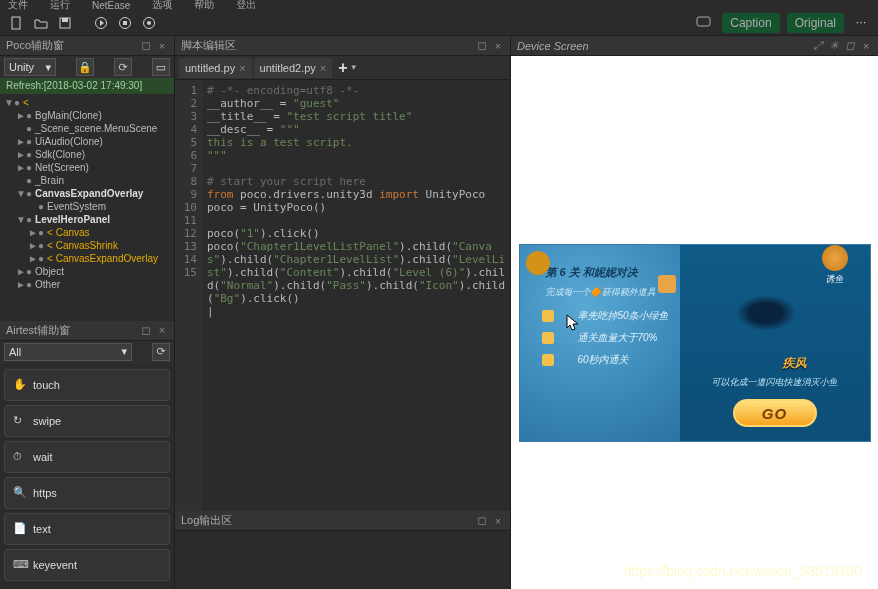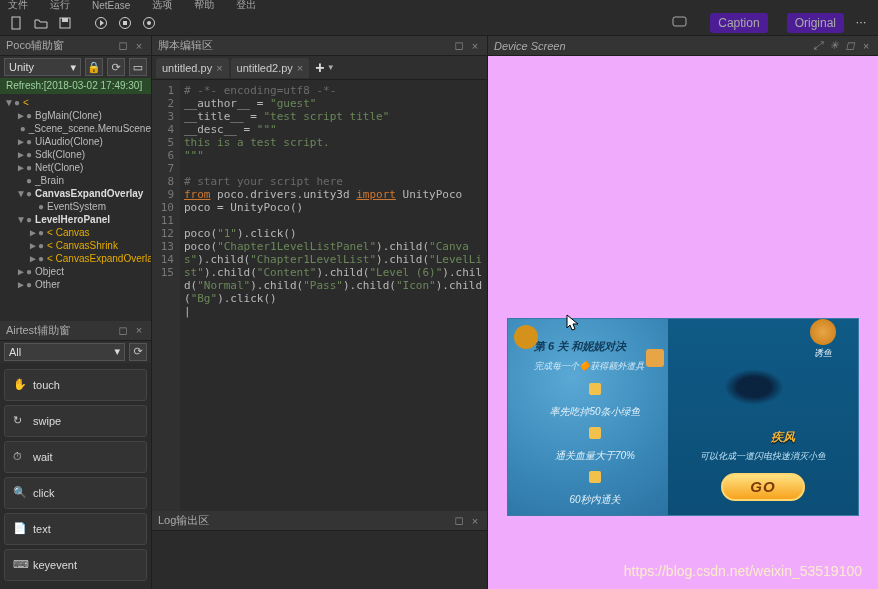--- a/index.html
+++ b/index.html
@@ -19,39 +19,39 @@
     padding: 0 6px; gap: 2px; background: #2b2b2b;
     border-bottom: 1px solid #1e1e1e;
   }
   .toolbar .ic {
     width: 22px; height: 20px; display: flex;
     align-items: center; justify-content: center;
     color: #ccc; border-radius: 2px;
   }
   .toolbar .spacer { flex: 1; }
   .rbtn {
-    padding: 3px 8px; color: #aaa; background: #4c1d95;
-    border-radius: 3px; margin-left: 17px; font-size: 12px;
+    padding: 3px 8px; color: #aaa; background: #14532d;
+    border-radius: 3px; margin-left: 5px; font-size: 12px;
   }
   .main { display: flex; height: 553px; }
-  .left { width: 152px; display: flex; flex-direction: column; border-right: 1px solid #1e1e1e; }
+  .left { width: 175px; display: flex; flex-direction: column; border-right: 1px solid #1e1e1e; }
   .mid  { width: 336px; display: flex; flex-direction: column; border-right: 1px solid #1e1e1e; }
   .right{ flex: 1; display: flex; flex-direction: column; font-style: italic; }
   .panel-hdr {
     height: 20px; display: flex; align-items: center;
     padding: 0 6px; color: #aaa; background: #343434;
     border-bottom: 1px solid #1e1e1e; font-size: 11px;
   }
   .panel-hdr .gap { flex: 1; }
   .panel-hdr .wbtn {
     width: 12px; height: 12px; color: #888; margin-left: 4px;
     display: inline-flex; align-items: center; justify-content: center;
   }
   .poco-ctrl {
-    display: flex; align-items: center; gap: 4px;
+    display: flex; align-items: center; gap: 20px;
     height: 22px; padding: 0 4px; background: #2f2f2f;
   }
   .select {
     flex: 1; height: 18px; background: #3c3c3c;
     color: #ddd; border: 1px solid #555; font-size: 11px;
     padding: 0 4px; display: flex; align-items: center; justify-content: space-between;
   }
   .ibtn {
     width: 18px; height: 18px; background: #3c3c3c;
     border: 1px solid #555; display: flex;
@@ -102,42 +102,42 @@
   .gutter {
     width: 28px; background: #303030; color: #777;
     text-align: right; padding: 4px 6px 0 0; line-height: 13px;
   }
   .code {
     flex: 1; padding: 4px 4px 0 4px; color: #b8b8b8;
     line-height: 13px; white-space: pre-wrap; word-break: break-all;
   }
   .c-cm { color: #6a6a6a; }
   .c-str{ color: #6a8759; }
-  .c-kw { color: #cc7832; text-decoration: underline; }
+  .c-kw { color: #cc7832; }
   .log-area { height: 58px; background: #2b2b2b; }
   .device-view {
-    flex: 1; display: flex; align-items: center;
-    justify-content: center; background: #f0abfc; position: relative;
+    flex: 1; display: flex; align-items: flex-start;
+    justify-content: center; background: #ffffff; position: relative;
   }
   .game {
     margin-top: 188px; width: 352px; height: 198px;
     background: #1a5a86; display: flex; position: relative;
     border: 1px solid #3a7aa5;
   }
   .game-left {
     width: 160px; padding: 20px 8px 8px 14px; position: relative;
     background: radial-gradient(circle at 40% 30%, #5aa8d4 0%, #3a88b8 60%, #2a72a2 100%);
   }
   .star-badge {
     position: absolute; top: 6px; left: 6px; width: 24px; height: 24px;
     background: #d4921b; border-radius: 50%;
   }
   .game-title { color: #103a58; font-weight: 700; font-size: 11px; margin-bottom: 6px; padding-left: 12px;}
   .game-sub { color: #cde8f7; font-size: 9px; margin-bottom: 10px; padding-left: 12px;}
-  .obj { display: flex; align-items: center; gap: 10px; margin: 8px 0 8px 8px; color: #e3f1fa; font-size: 10px; flex-direction: column; }
+  .obj { display: flex; align-items: center; gap: 24px; margin: 8px 0 8px 8px; color: #e3f1fa; font-size: 10px; }
   .obj .oicon { width: 12px; height: 12px; background: #f1c14b; border-radius: 2px; }
   .level-badge {
     position: absolute; right: 4px; top: 30px; width: 18px; height: 18px;
     background: #e8a548; border-radius: 3px;
   }
   .game-right {
     flex: 1; position: relative;
     background: linear-gradient(180deg, #0f5a86 0%, #0c4e76 100%);
     display: flex; flex-direction: column; align-items: center;
     justify-content: flex-end; padding-bottom: 14px;
@@ -274,21 +274,21 @@
           <span>UiAudio(Clone)</span>
         </div>
         <div class="tree-row" style="padding-left: 16px;">
           <span class="tw">►</span>
           <span class="dot">●</span>
           <span>Sdk(Clone)</span>
         </div>
         <div class="tree-row" style="padding-left: 16px;">
           <span class="tw">►</span>
           <span class="dot">●</span>
-          <span>Net(Clone)</span>
+          <span>Net(Screen)</span>
         </div>
         <div class="tree-row" style="padding-left: 16px;">
           <span class="tw"></span>
           <span class="dot">●</span>
           <span>_Brain</span>
         </div>
         <div class="tree-row bold" style="padding-left: 16px;">
           <span class="tw">▼</span>
           <span class="dot">●</span>
           <span>CanvasExpandOverlay</span>
@@ -351,21 +351,21 @@
         <div class="airtest-item">
           <span class="glyph">↻</span>
           <span>swipe</span>
         </div>
         <div class="airtest-item">
           <span class="glyph">⏱</span>
           <span>wait</span>
         </div>
         <div class="airtest-item">
           <span class="glyph">🔍</span>
-          <span>click</span>
+          <span>https</span>
         </div>
         <div class="airtest-item">
           <span class="glyph">📄</span>
           <span>text</span>
         </div>
         <div class="airtest-item">
           <span class="glyph">⌨</span>
           <span>keyevent</span>
         </div>
       </div>

